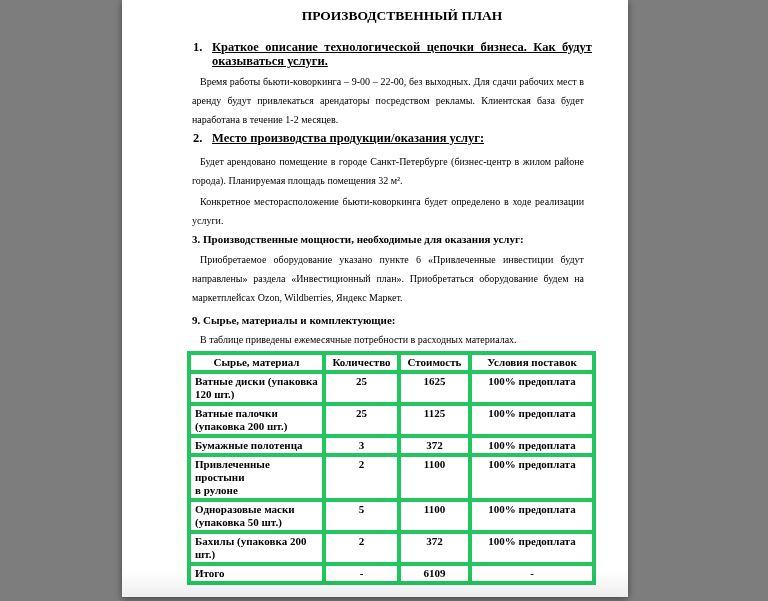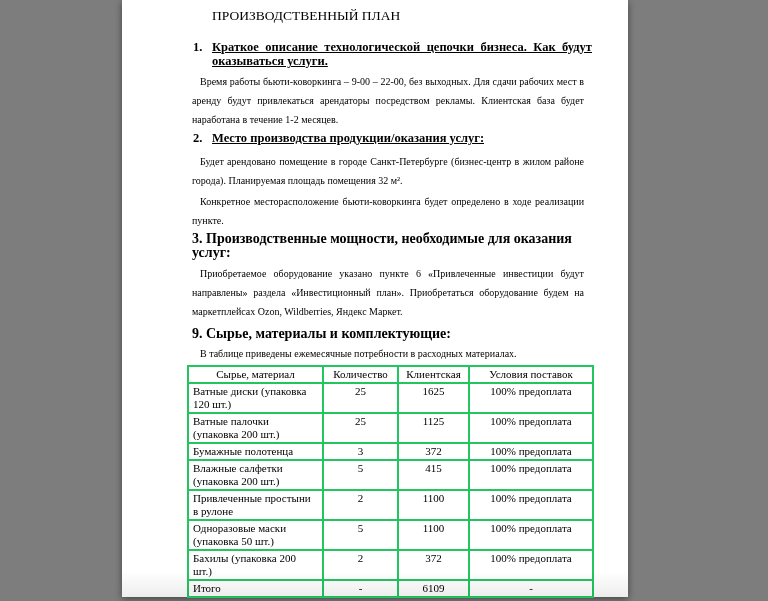--- a/index.html
+++ b/index.html
@@ -17,48 +17,48 @@
     background:#ffffff;
     box-shadow:0 2px 7px rgba(0,0,0,0.45);
   }
   .page::after{
     content:"";position:absolute;left:0;right:0;bottom:0;height:26px;
     background:linear-gradient(rgba(0,0,0,0),rgba(0,0,0,0.07));
     pointer-events:none;
   }
   .content{padding:8px 36px 0 65px;}
   .doc-title{
-    font-size:13.5px;font-weight:normal;line-height:16px;
-    text-align:left;margin:0 0 15px 25px;
+    font-size:13.5px;font-weight:bold;line-height:16px;
+    text-align:center;margin:0 0 15px 25px;
   }
   .list-item{display:flex;font-weight:bold;font-size:12.5px;line-height:14px;margin-left:6px;}
   .list-item .num{width:19px;flex:none;}
   .list-item .li-text{flex:1;text-align:justify;text-decoration:underline;}
   .li1{margin-top:16px;}
   .li2{margin-top:2px;}
   .body-para{
     margin:0 8px 0 5px;font-size:10px;line-height:19px;
     text-align:justify;text-indent:8px;
   }
   .p1{margin-top:4px;}
   .p2{margin-top:7px;}
   .p3{margin-top:2px;}
   .p4{margin-top:4px;}
   .p5{margin-top:3px;}
-  .plain-heading{font-size:14px;font-weight:bold;line-height:14px;margin:0 0 0 5px;}
+  .plain-heading{font-size:11px;font-weight:bold;line-height:14px;margin:0 0 0 5px;}
   .h3{margin-top:2px;}
   .h4{margin-top:6px;}
   table.materials{
     margin-top:2px;
     border-collapse:collapse;table-layout:fixed;
     width:405px;font-size:11px;line-height:13px;
   }
   table.materials th, table.materials td{
-    border:2px solid #22c55e;vertical-align:top;
-    padding:1px 2px 1px 2px;text-align:center;font-weight:normal;
+    border:4px solid #22c55e;vertical-align:top;
+    padding:1px 2px 1px 2px;text-align:center;font-weight:bold;
   }
   table.materials td:first-child{
     text-align:left;padding-left:4px;white-space:pre-line;margin-left:8px;
   }
 </style>
 </head>
 <body>
 
 <div class="canvas">
   <div class="page">
@@ -72,40 +72,40 @@
       </div>
 
       <p class="body-para p1">Время работы бьюти-коворкинга – 9-00 – 22-00, без выходных. Для сдачи рабочих мест в аренду будут привлекаться арендаторы посредством рекламы. Клиентская база будет наработана в течение 1-2 месяцев.</p>
 
       <div class="list-item li2">
         <span class="num">2.</span>
         <span class="li-text">Место производства продукции/оказания услуг:</span>
       </div>
 
       <p class="body-para p2">Будет арендовано помещение в городе Санкт-Петербурге (бизнес-центр в жилом районе города). Планируемая площадь помещения 32 м².</p>
-      <p class="body-para p3">Конкретное месторасположение бьюти-коворкинга будет определено в ходе реализации пункте.</p>
+      <p class="body-para p3">Конкретное месторасположение бьюти-коворкинга будет определено в ходе реализации услуги.</p>
 
       <h2 class="plain-heading h3">3. Производственные мощности, необходимые для оказания услуг:</h2>
       <p class="body-para p4">Приобретаемое оборудование указано пункте 6 «Привлеченные инвестиции будут направлены» раздела «Инвестиционный план». Приобретаться оборудование будем на маркетплейсах Ozon, Wildberries, Яндекс Маркет.</p>
 
       <h2 class="plain-heading h4">9. Сырье, материалы и комплектующие:</h2>
       <p class="body-para p5">В таблице приведены ежемесячные потребности в расходных материалах.</p>
 
       <table class="materials">
         <colgroup>
           <col style="width:135px">
             <col style="width:75px">
             <col style="width:71px">
             <col style="width:124px">
         </colgroup>
         <thead>
           <tr>
             <th>Сырье, материал</th>
             <th>Количество</th>
-            <th>Клиентская</th>
+            <th>Стоимость</th>
             <th>Условия поставок</th>
           </tr>
         </thead>
         <tbody>
           <tr>
             <td>Ватные диски (упаковка
 120 шт.)</td>
             <td>25</td>
             <td>1625</td>
             <td>100% предоплата</td>
@@ -114,27 +114,20 @@
             <td>Ватные палочки
 (упаковка 200 шт.)</td>
             <td>25</td>
             <td>1125</td>
             <td>100% предоплата</td>
           </tr>
           <tr>
             <td>Бумажные полотенца</td>
             <td>3</td>
             <td>372</td>
-            <td>100% предоплата</td>
-          </tr>
-          <tr>
-            <td>Влажные салфетки
-(упаковка 200 шт.)</td>
-            <td>5</td>
-            <td>415</td>
             <td>100% предоплата</td>
           </tr>
           <tr>
             <td>Привлеченные простыни
 в рулоне</td>
             <td>2</td>
             <td>1100</td>
             <td>100% предоплата</td>
           </tr>
           <tr>

